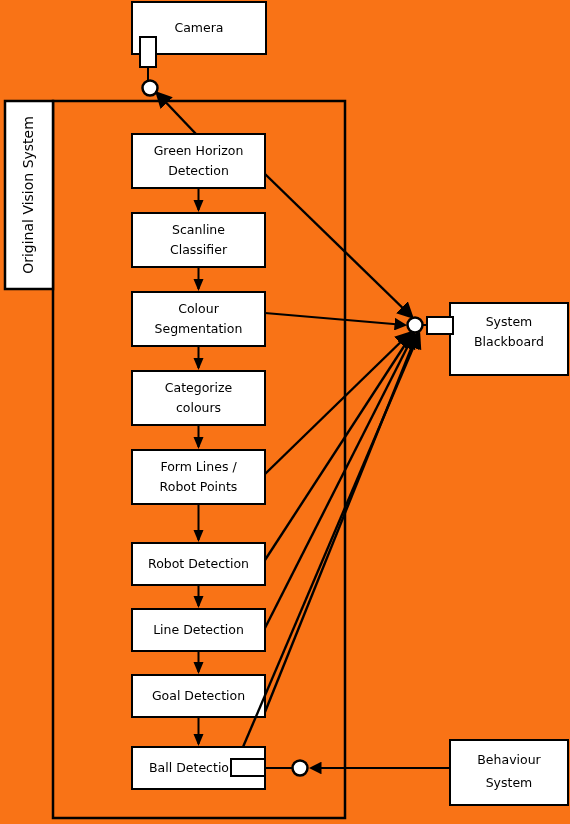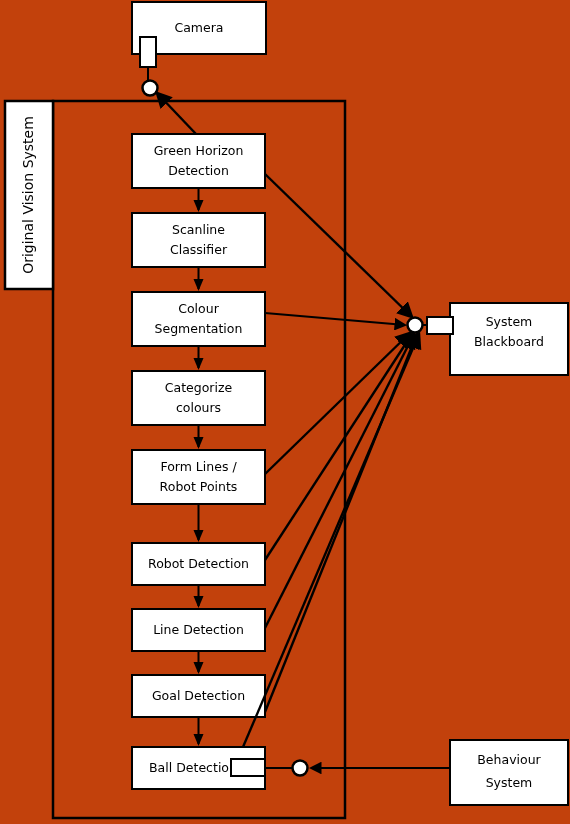--- a/index.html
+++ b/index.html
@@ -4,21 +4,21 @@
 <style>
   html, body {
     margin: 0;
     padding: 0;
     background: #ffffff;
   }
   #diagram-root {
     position: relative;
     width: 570px;
     height: 824px;
-    background: #c2410c;
+    background: #f97316;
     font-family: "DejaVu Sans", sans-serif;
     overflow: hidden;
   }
   svg.diagram {
     display: block;
     width: 570px;
     height: 824px;
   }
   .node-rect {
     fill: #ffffff;

